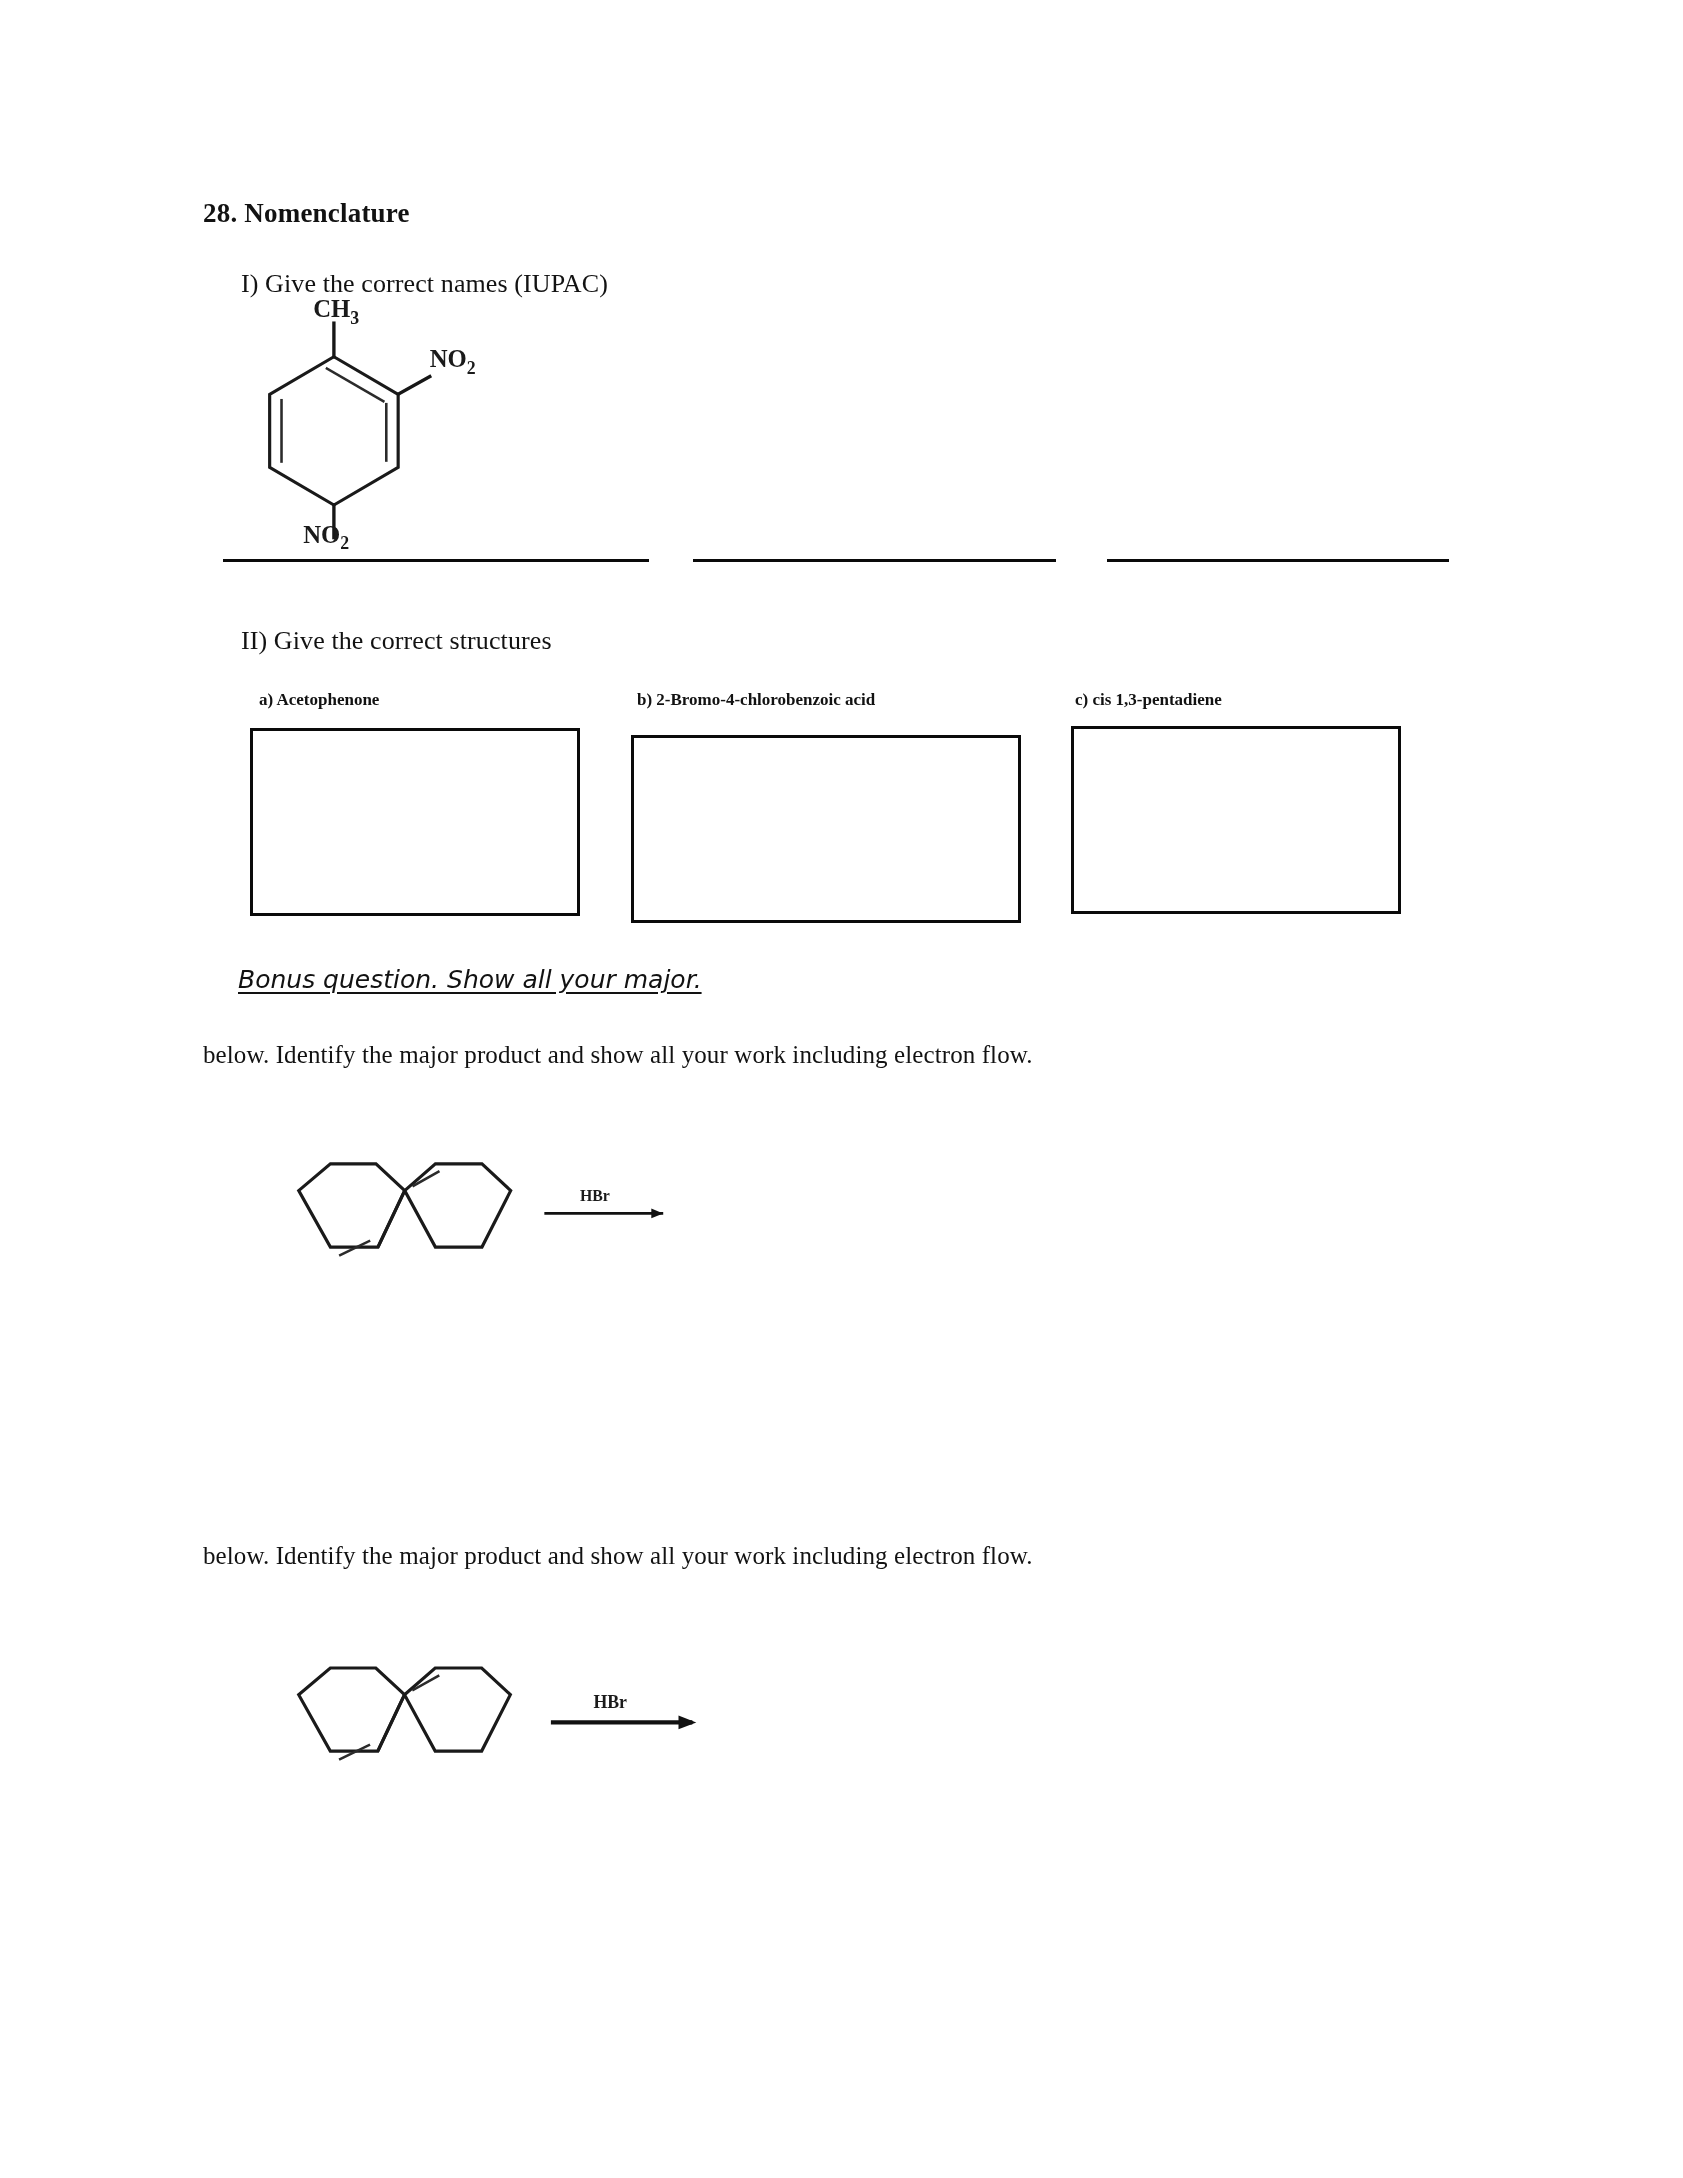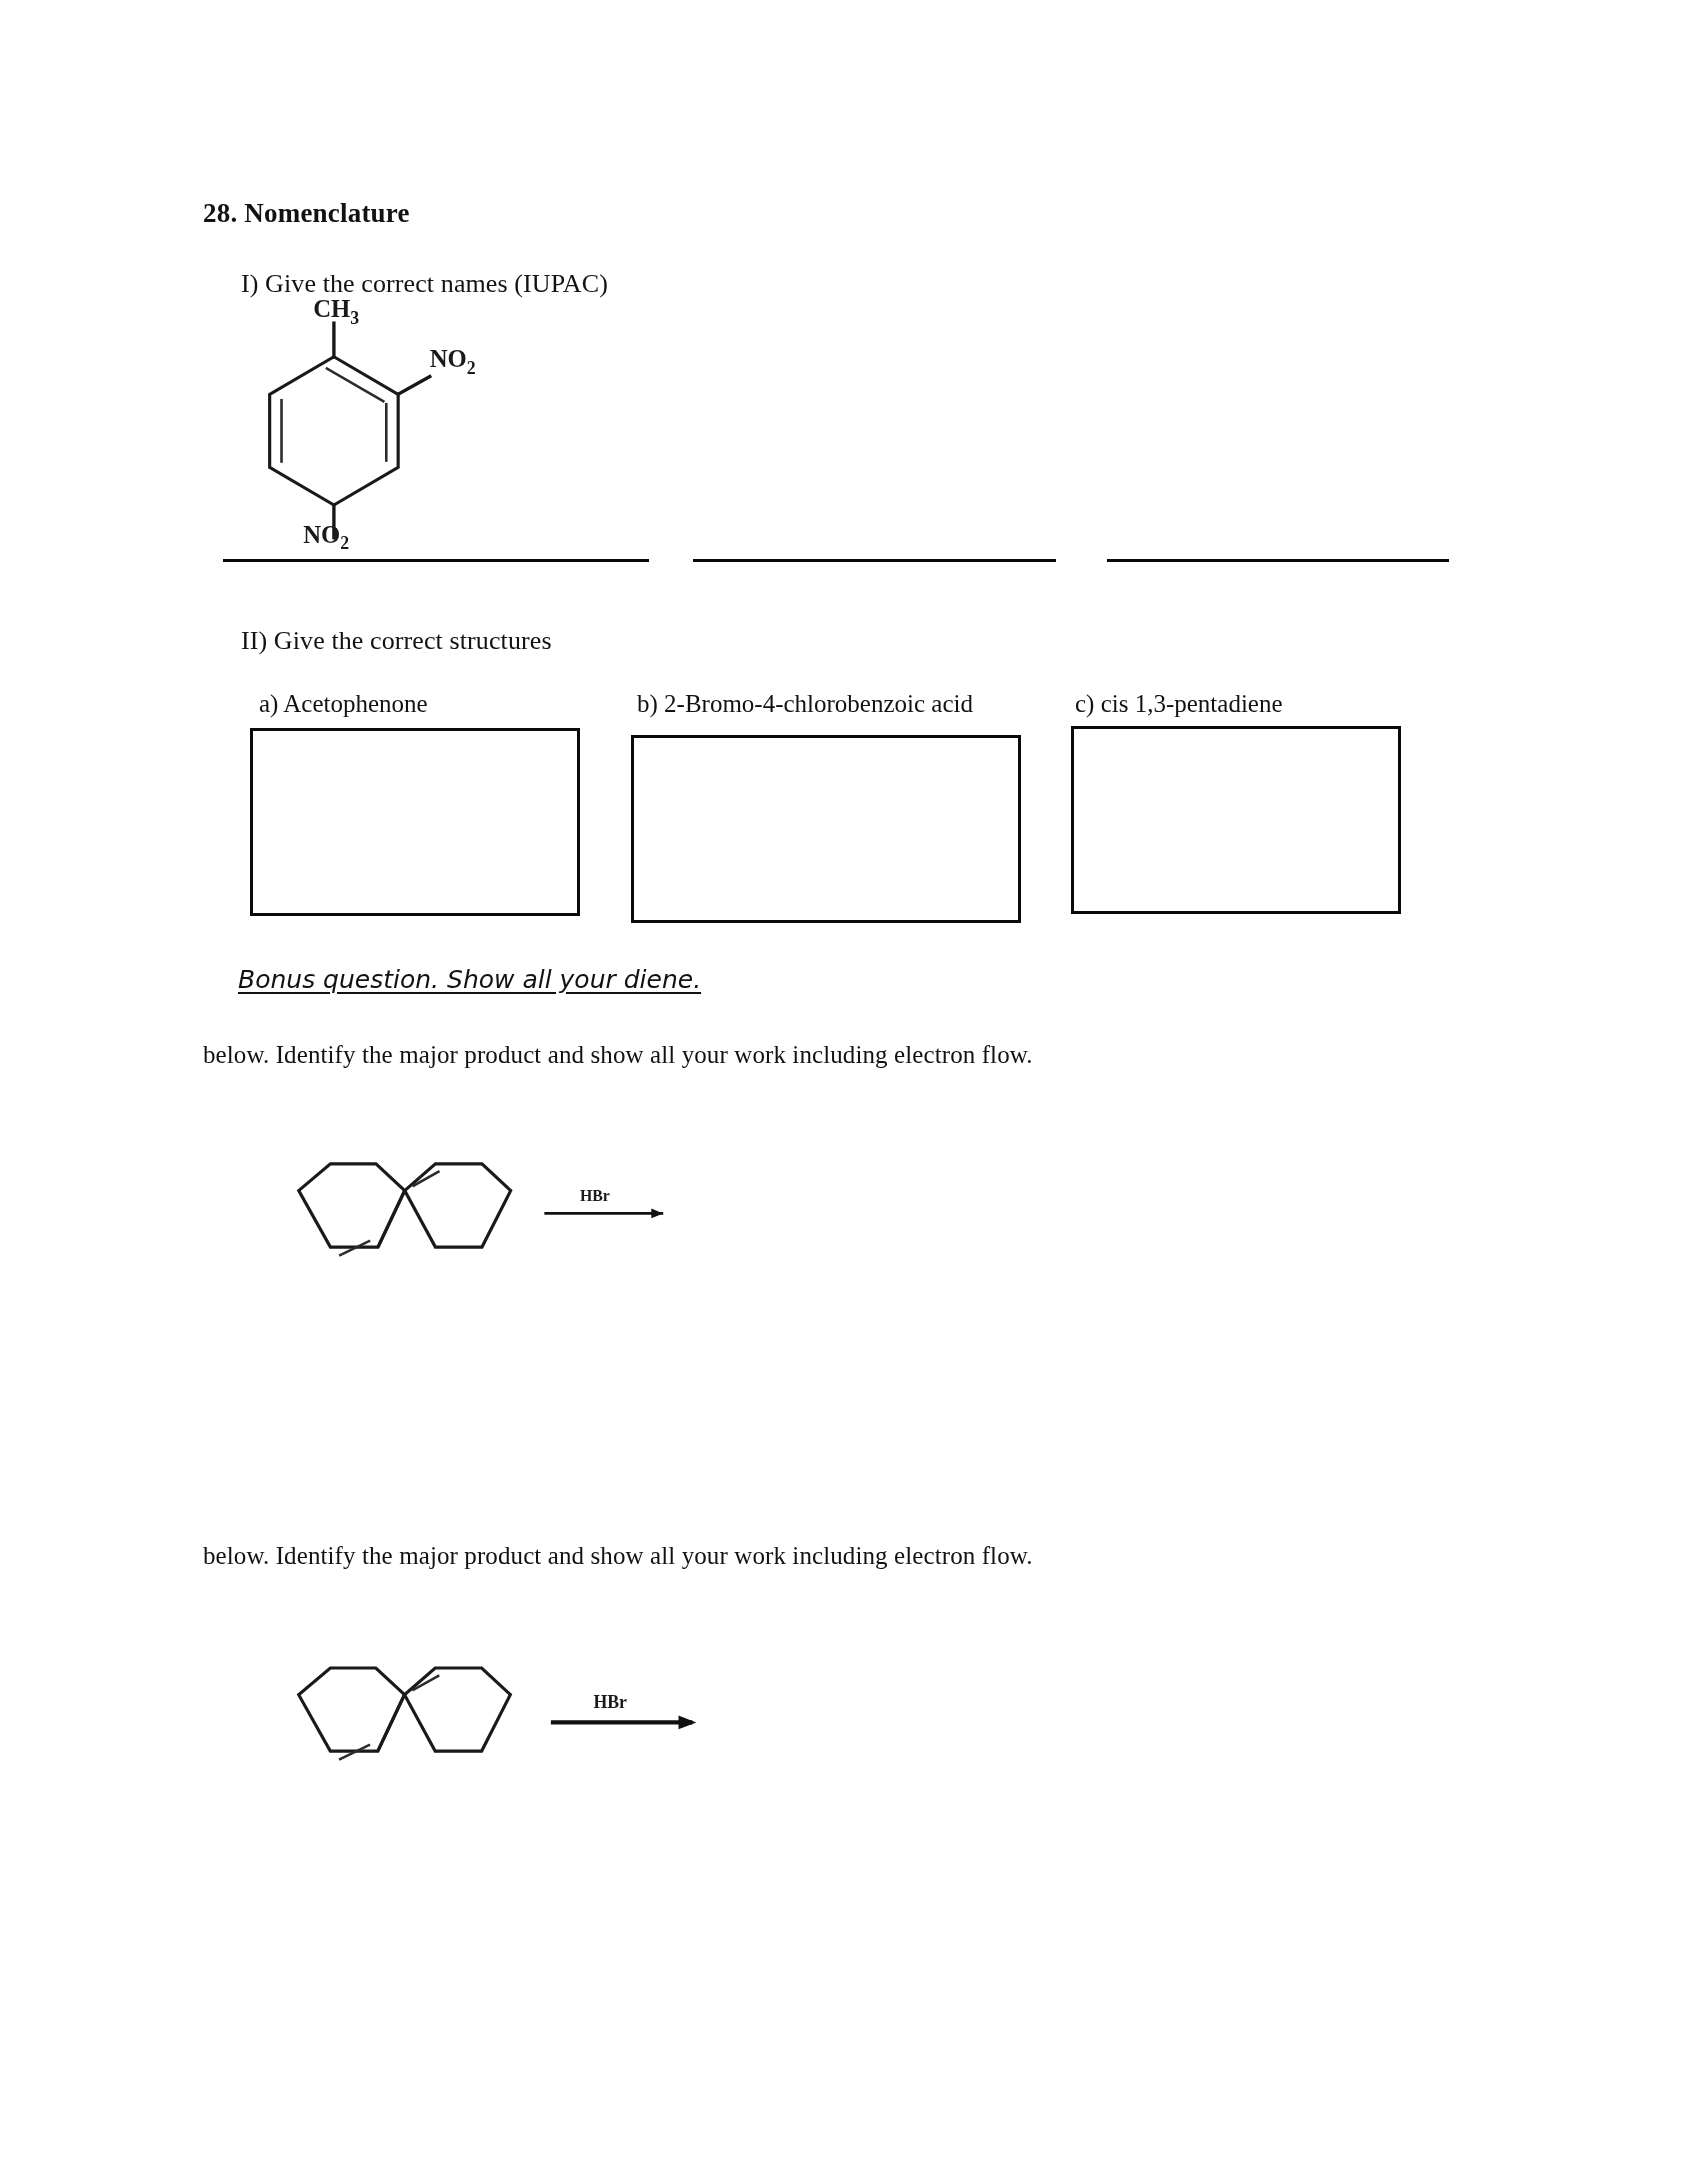--- a/index.html
+++ b/index.html
@@ -34,22 +34,23 @@
   }
   .sub-head {
     font-size: 26px;
     white-space: nowrap;
     letter-spacing: 0.1px;
   }
   .head-I  { left: 241px; top: 269px; }
   .head-II { left: 241px; top: 626px; text-align: center; }
 
   .struct-label {
-    font-size: 25px;
-    white-space: nowrap;
+    font-size: 17px;
+    white-space: nowrap;
+    font-weight: bold;
   }
   .lbl-a { left: 259px; top: 690px; }
   .lbl-b { left: 637px; top: 690px; }
   .lbl-c { left: 1075px; top: 690px; }
 
   
   .answer-rule {
     height: 0;
     border-top: 3px solid #0a0a0a;
     top: 559px;
@@ -167,21 +168,21 @@
   <div class="abs sub-head head-II">II)   Give  the correct structures</div>
 
   <div class="abs struct-label lbl-a">a) Acetophenone</div>
   <div class="abs struct-label lbl-b">b) 2-Bromo-4-chlorobenzoic acid</div>
   <div class="abs struct-label lbl-c">c) cis 1,3-pentadiene</div>
 
   <div class="abs answer-box box-a"></div>
   <div class="abs answer-box box-b"></div>
   <div class="abs answer-box box-c"></div>
 
-  <div class="abs bonus-head">Bonus question. Show all your diene.</div>
+  <div class="abs bonus-head">Bonus question. Show all your major.</div>
 
   <div class="abs bonus-para para-1">
     <span class="ln">below. Identify the major product and show all your work including electron flow.</span>
   </div>
 
   <div class="struct" style="left:269px; top:1134px;">
     <svg width="416" height="134" viewBox="0 0 420 135">
 
       <polygon class="bond-ring" points="30,57 62,30 108,30 137,57 110,114 62,114"></polygon>
 

